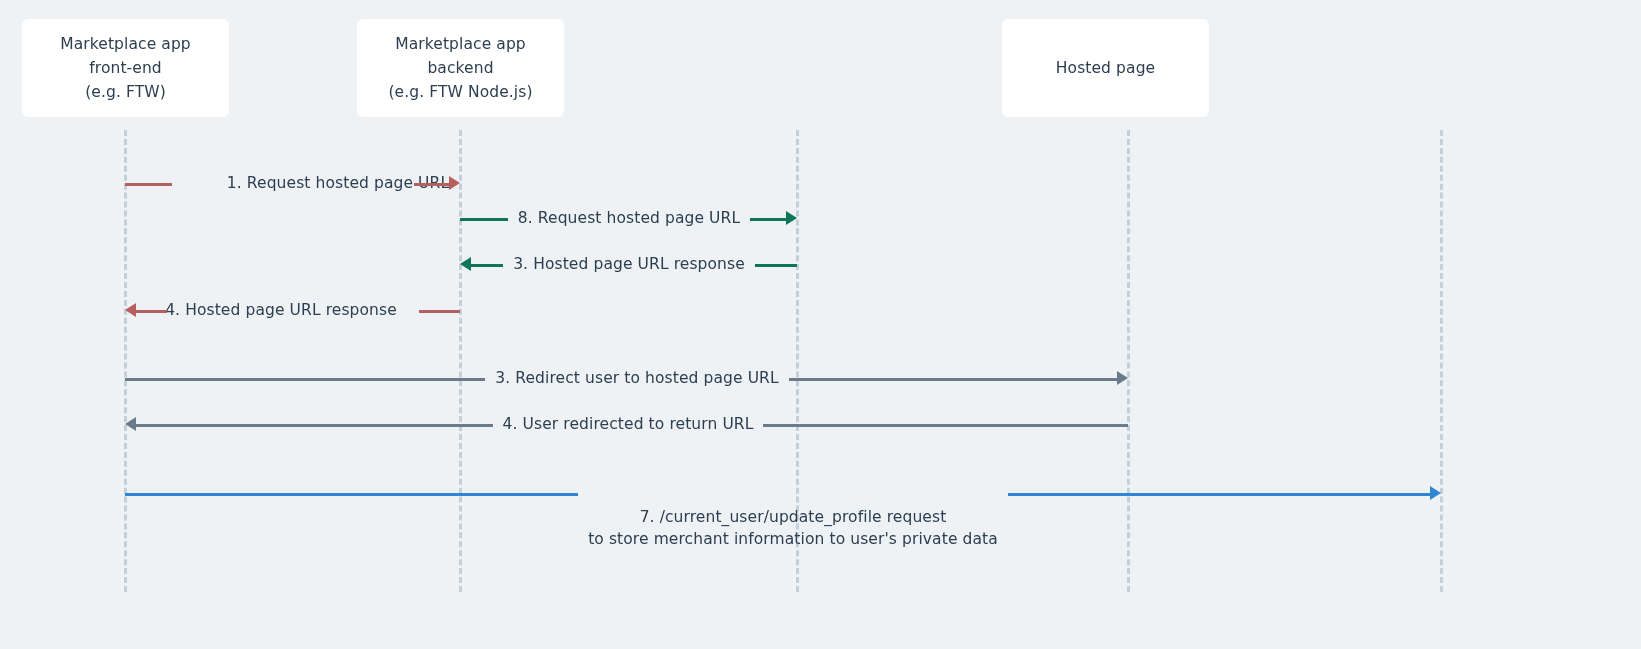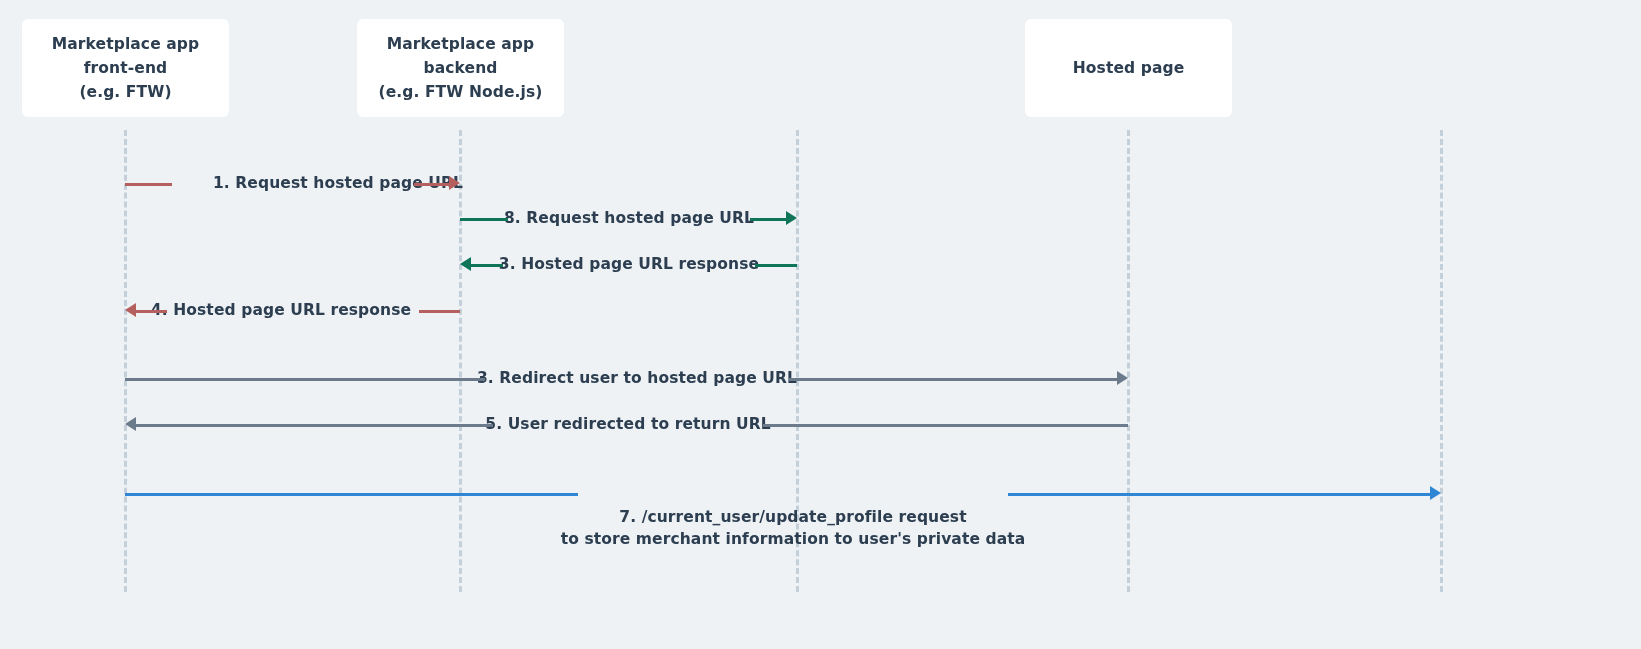--- a/index.html
+++ b/index.html
@@ -10,21 +10,20 @@
     width: 1641px;
     height: 649px;
     background: #eef2f5;
     font-family: "DejaVu Sans", sans-serif;
     overflow: hidden;
   }
   #diagram {
     position: relative;
     width: 1429px;
     height: 649px;
-    font-weight: bold;
   }
   
   .participant {
     position: absolute;
     background: #ffffff;
     border-radius: 6px;
     box-sizing: border-box;
     display: flex;
     align-items: center;
     justify-content: center;
@@ -84,21 +83,21 @@
 </style>
 </head>
 <body>
 
 <div id="diagram">
     <div class="participant" style="left: 22px; top: 19px; width: 207px; height: 98px;">Marketplace app<br>front-end<br>(e.g. FTW)</div>
     <div class="lifeline" style="left: 124px; top: 130px; height: 462px;"></div>
     <div class="participant" style="left: 357px; top: 19px; width: 207px; height: 98px;">Marketplace app<br>backend<br>(e.g. FTW Node.js)</div>
     <div class="lifeline" style="left: 459px; top: 130px; height: 462px;"></div>
     <div class="lifeline" style="left: 796px; top: 130px; height: 462px;"></div>
-    <div class="participant" style="left: 1025px; top: 19px; width: 207px; height: 98px;">Hosted page</div>
+    <div class="participant" style="left: 1002px; top: 19px; width: 207px; height: 98px;">Hosted page</div>
     <div class="lifeline" style="left: 1127px; top: 130px; height: 462px;"></div>
     <div class="lifeline" style="left: 1440px; top: 130px; height: 462px;"></div>
     <div class="message" style="left: 0px; top: 183px;">
       <div class="msg-label" style="left: 293px; top: 0px; margin-left: 45px;">1. Request hosted page URL</div>
       <div class="msg-line-left" style="left: 125px; width: 46.8203px; border-top-color: rgb(181, 96, 95);"></div>
       <div class="msg-line-right" style="left: 414.18px; width: 34.8203px; border-top-color: rgb(181, 96, 95);"></div>
       <div class="arrowhead right" style="left: 449px; border-left: 11px solid rgb(181, 96, 95);"></div>
     </div>
     <div class="message" style="left: 0px; top: 218px;">
       <div class="msg-label" style="left: 629px; top: 0px;">8. Request hosted page URL</div>
@@ -118,21 +117,21 @@
       <div class="msg-line-right" style="left: 418.867px; width: 41.1328px; border-top-color: rgb(181, 96, 95);"></div>
       <div class="arrowhead left" style="left: 125px; border-right: 11px solid rgb(181, 96, 95);"></div>
     </div>
     <div class="message" style="left: 0px; top: 378px;">
       <div class="msg-label" style="left: 637px; top: 0px;">3. Redirect user to hosted page URL</div>
       <div class="msg-line-left" style="left: 125px; width: 360.273px; border-top-color: rgb(107, 123, 140);"></div>
       <div class="msg-line-right" style="left: 788.727px; width: 328.273px; border-top-color: rgb(107, 123, 140);"></div>
       <div class="arrowhead right" style="left: 1117px; border-left: 11px solid rgb(107, 123, 140);"></div>
     </div>
     <div class="message" style="left: 0px; top: 424px;">
-      <div class="msg-label" style="left: 628px; top: 0px;">5. User redirected to return URL</div>
+      <div class="msg-label" style="left: 628px; top: 0px;">4. User redirected to return URL</div>
       <div class="msg-line-left" style="left: 136px; width: 356.539px; border-top-color: rgb(107, 123, 140);"></div>
       <div class="msg-line-right" style="left: 763.461px; width: 364.539px; border-top-color: rgb(107, 123, 140);"></div>
       <div class="arrowhead left" style="left: 125px; border-right: 11px solid rgb(107, 123, 140);"></div>
     </div>
     <div class="message" style="left: 0px; top: 493px;">
       <div class="msg-label two-line" style="left: 793px; top: 0px;">7. /current_user/update_profile request<br>to store merchant information to user's private data</div>
       <div class="msg-line-left" style="left: 125px; width: 453.125px; border-top-color: rgb(46, 134, 213);"></div>
       <div class="msg-line-right" style="left: 1007.88px; width: 422.125px; border-top-color: rgb(46, 134, 213);"></div>
       <div class="arrowhead right" style="left: 1430px; border-left: 11px solid rgb(46, 134, 213);"></div>
     </div>

